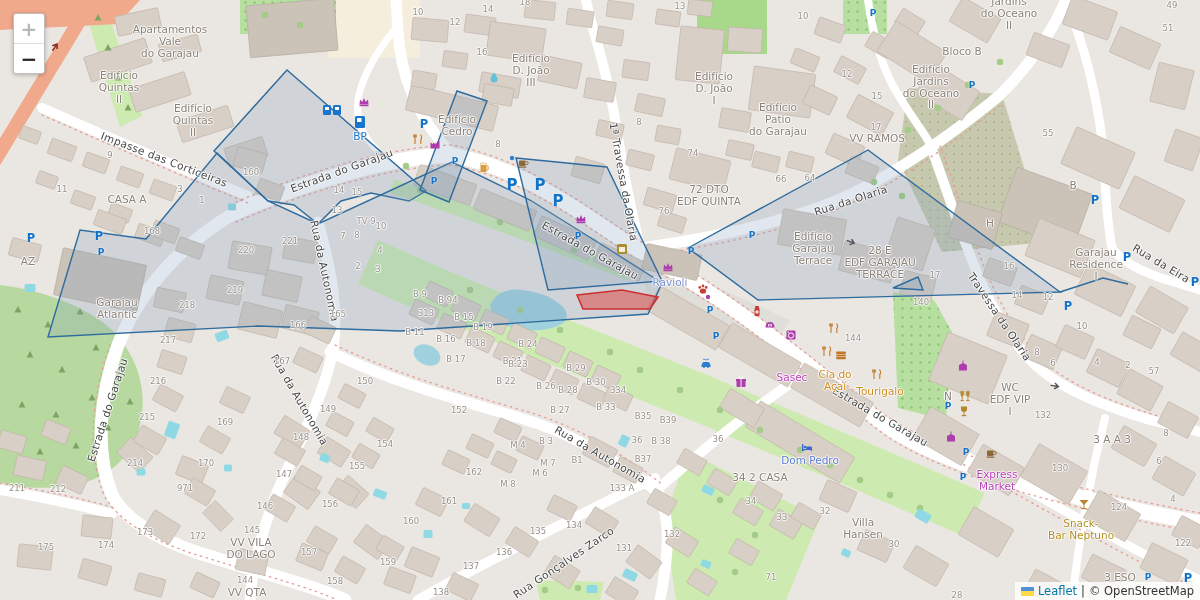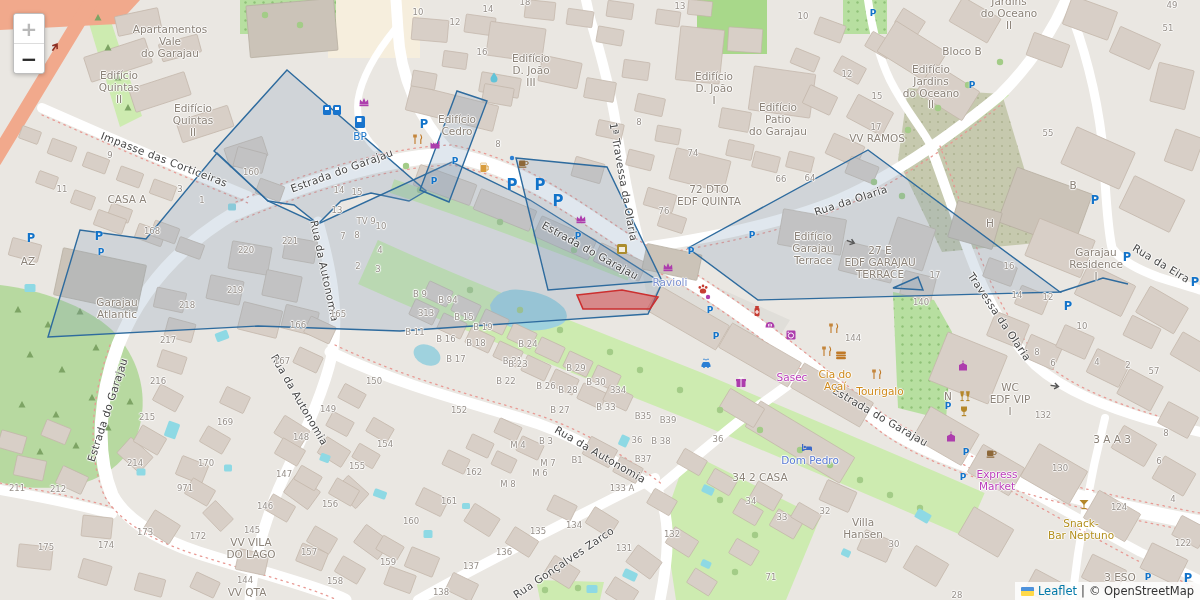--- a/index.html
+++ b/index.html
@@ -673,21 +673,21 @@
       <span class="lbl bname" style="left: 1009px; top: 14px;">Jardins
 do Oceano
 II</span>
       <span class="lbl bname" style="left: 962px; top: 52px;">Bloco B</span>
       <span class="lbl bname" style="left: 877px; top: 139px;">VV RAMOS</span>
       <span class="lbl bname" style="left: 709px; top: 196px;">72 DTO
 EDF QUINTA</span>
       <span class="lbl bname" style="left: 813px; top: 249px;">Edifício
 Garajau
 Terrace</span>
-      <span class="lbl bname" style="left: 880px; top: 263px;">27 E
+      <span class="lbl bname" style="left: 880px; top: 263px;">28 E
 EDF GARAJAU
 TERRACE</span>
       <span class="lbl bname" style="left: 1096px; top: 265px;">Garajau
 Residence
 I</span>
       <span class="lbl bname" style="left: 117px; top: 309px;">Garajau
 Atlantic</span>
       <span class="lbl bname" style="left: 28px; top: 262px;">AZ</span>
       <span class="lbl bname" style="left: 251px; top: 549px;">VV VILA
 DO LAGO</span>
@@ -721,21 +721,21 @@
       <span class="lbl num" style="left: 378px; top: 270px;">3</span>
       <span class="lbl num" style="left: 246px; top: 251px;">220</span>
       <span class="lbl num" style="left: 290px; top: 242px;">221</span>
       <span class="lbl num" style="left: 235px; top: 291px;">219</span>
       <span class="lbl num" style="left: 187px; top: 306px;">218</span>
       <span class="lbl num" style="left: 168px; top: 341px;">217</span>
       <span class="lbl num" style="left: 158px; top: 382px;">216</span>
       <span class="lbl num" style="left: 298px; top: 326px;">166</span>
       <span class="lbl num" style="left: 338px; top: 315px;">165</span>
       <span class="lbl num" style="left: 282px; top: 362px;">167</span>
-      <span class="lbl num" style="left: 365px; top: 382px; margin-left: 9px;">150</span>
+      <span class="lbl num" style="left: 365px; top: 382px;">150</span>
       <span class="lbl num" style="left: 328px; top: 410px;">149</span>
       <span class="lbl num" style="left: 418px; top: 13px;">10</span>
       <span class="lbl num" style="left: 455px; top: 23px;">12</span>
       <span class="lbl num" style="left: 488px; top: 10px;">14</span>
       <span class="lbl num" style="left: 482px; top: 53px;">16</span>
       <span class="lbl num" style="left: 525px; top: 3px;">18</span>
       <span class="lbl num" style="left: 680px; top: 7px;">13</span>
       <span class="lbl num" style="left: 498px; top: 145px;">8</span>
       <span class="lbl num" style="left: 639px; top: 123px;">8</span>
       <span class="lbl num" style="left: 693px; top: 154px;">74</span>

